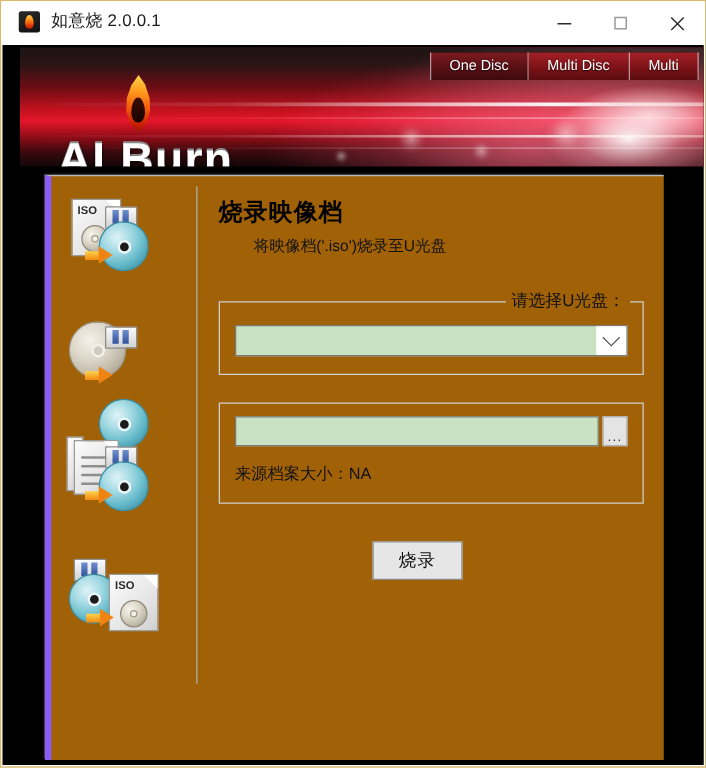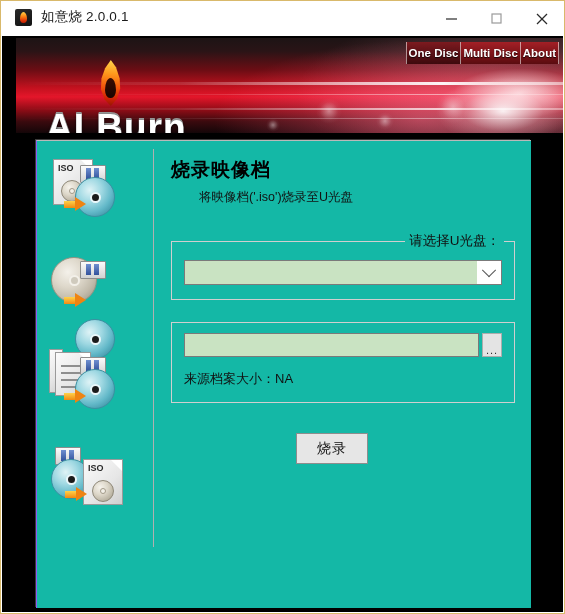--- a/index.html
+++ b/index.html
@@ -101,37 +101,37 @@
     background:linear-gradient(180deg,#ffffff 0%,#f2f2f2 40%,#9c9c9c 55%,#ffffff 72%,#d8d8d8 100%);
     -webkit-background-clip:text;background-clip:text;color:transparent;
     white-space:nowrap;
   }
   
   .nav{
     position:absolute;right:4px;top:4px;display:flex;align-items:stretch;height:22px;
     z-index:5;
   }
   .nav .tab{
-    display:flex;align-items:center;padding:0 2px;
-    font-size:11.5px;font-weight:bold;color:#ffffff;
+    display:flex;align-items:center;padding:0 15px;
+    font-size:11.5px;font-weight:normal;color:#ffffff;
     text-shadow:0 1px 1px rgba(0,0,0,.8);
     border-right:1px solid rgba(255,255,255,.55);
     white-space:nowrap;
     background:linear-gradient(180deg,#a32026 0%,#7c1318 55%,#5a0c10 100%);
   }
   .nav .tab:first-child{border-left:1px solid rgba(255,255,255,.55);}
   .nav .tab.active{
     background:linear-gradient(180deg,#7d1a1f 0%,#581015 55%,#3e0a0d 100%);
   }
   
   .panel{
     position:absolute;left:34px;top:104px;right:32px;bottom:4px;
-    background:#14b8a6;
+    background:#a16207;
     border-top:1px solid #b9b9b9;
-    border-left:1px solid #8b5cf6;
+    border-left:5px solid #8b5cf6;
     box-shadow:-1px -1px 0 #3c3c3c;
     overflow:hidden;
   }
   .divider{
     position:absolute;left:116px;top:8px;width:1px;height:398px;
     background:#b0b0b0;
   }
   
   .sidebar{
     position:absolute;left:12px;top:14px;width:100px;
@@ -311,21 +311,21 @@
         <div class="flame">
           <div class="outer"></div>
             <div class="inner"></div>
         </div>
         <div class="logo-text">AI Burn</div>
       </div>
 
       <div class="nav">
         <div class="tab active">One Disc</div>
         <div class="tab">Multi Disc</div>
-        <div class="tab">About</div>
+        <div class="tab">Multi</div>
       </div>
     </div>
 
     <div class="panel">
       <div class="divider"></div>
 
       <div class="sidebar">
 
         <div class="side-item">
           <div class="doc iso ic" style="left:4px;top:4px;">

